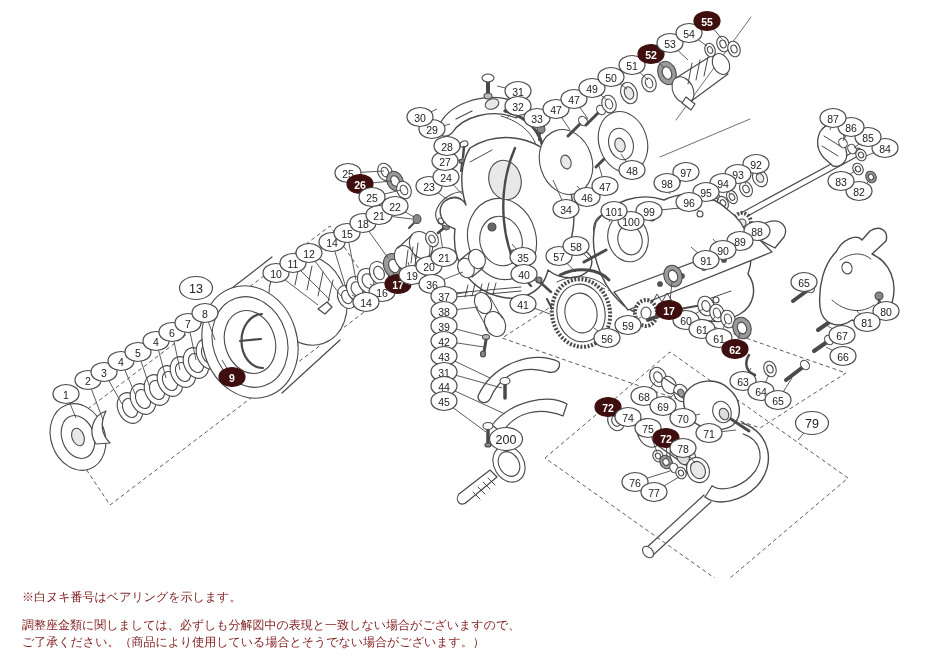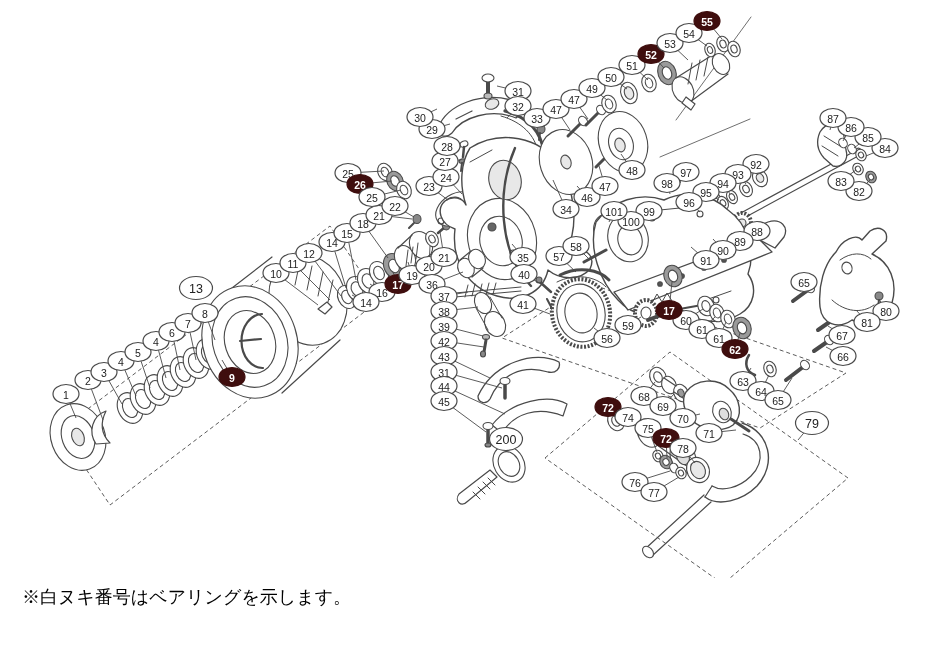--- a/index.html
+++ b/index.html
@@ -1,19 +1,19 @@
 <!DOCTYPE html>
 <html><head>
 <meta charset="utf-8">
 <style>
   html,body{margin:0;padding:0;background:#ffffff;}
   #stage{position:relative;width:948px;height:664px;background:#ffffff;overflow:hidden;
          font-family:"Liberation Sans",sans-serif;}
   #diagram{position:absolute;left:0;top:0;}
-  .note{position:absolute;color:#000000;font-size:18px;line-height:17px;white-space:pre;}
+  .note{position:absolute;color:#7f1d1d;font-size:12px;line-height:17px;white-space:pre;}
   #note1{left:22px;top:589px;}
   #note2{left:22px;top:617px;}
 </style>
 </head>
 <body>
 
 <div id="stage">
   <svg id="diagram" width="948" height="578" viewBox="0 0 948 578">
       <polygon points="60,430 330,226 380,300 110,505" fill="none" stroke="#4a4a4a" stroke-width="0.9" stroke-dasharray="4,3"></polygon>
       <polygon points="545,458 670,352 848,478 723,584" fill="none" stroke="#4a4a4a" stroke-width="0.9" stroke-dasharray="4,3"></polygon>
@@ -869,13 +869,14 @@
       <g>
         <ellipse cx="614" cy="211" rx="13" ry="9.5" fill="#ffffff" stroke="#4a4a4a" stroke-width="1.2"></ellipse>
         <text x="614" y="211.5" text-anchor="middle" dominant-baseline="central" font-family="&quot;Liberation Sans&quot;, sans-serif" font-size="10.5" font-weight="400" fill="#222222">101</text>
       </g>
       <g>
         <ellipse cx="506" cy="439" rx="16.5" ry="11.5" fill="#ffffff" stroke="#4a4a4a" stroke-width="1.2"></ellipse>
         <text x="506" y="439.5" text-anchor="middle" dominant-baseline="central" font-family="&quot;Liberation Sans&quot;, sans-serif" font-size="12.5" font-weight="400" fill="#222222">200</text>
       </g>
     </svg>
   <div class="note" id="note1">※白ヌキ番号はベアリングを示します。</div>
+  <div class="note" id="note2"><span>調整座金類に関しましては、必ずしも分解図中の表現と一致しない場合がございますので、</span><br><span>ご了承ください。（商品により使用している場合とそうでない場合がございます。）</span></div>
 </div>
 
 </body></html>

